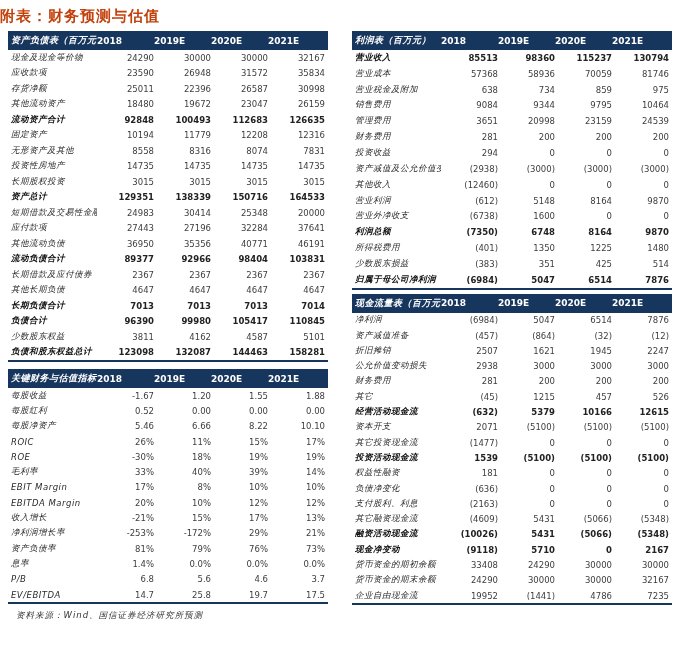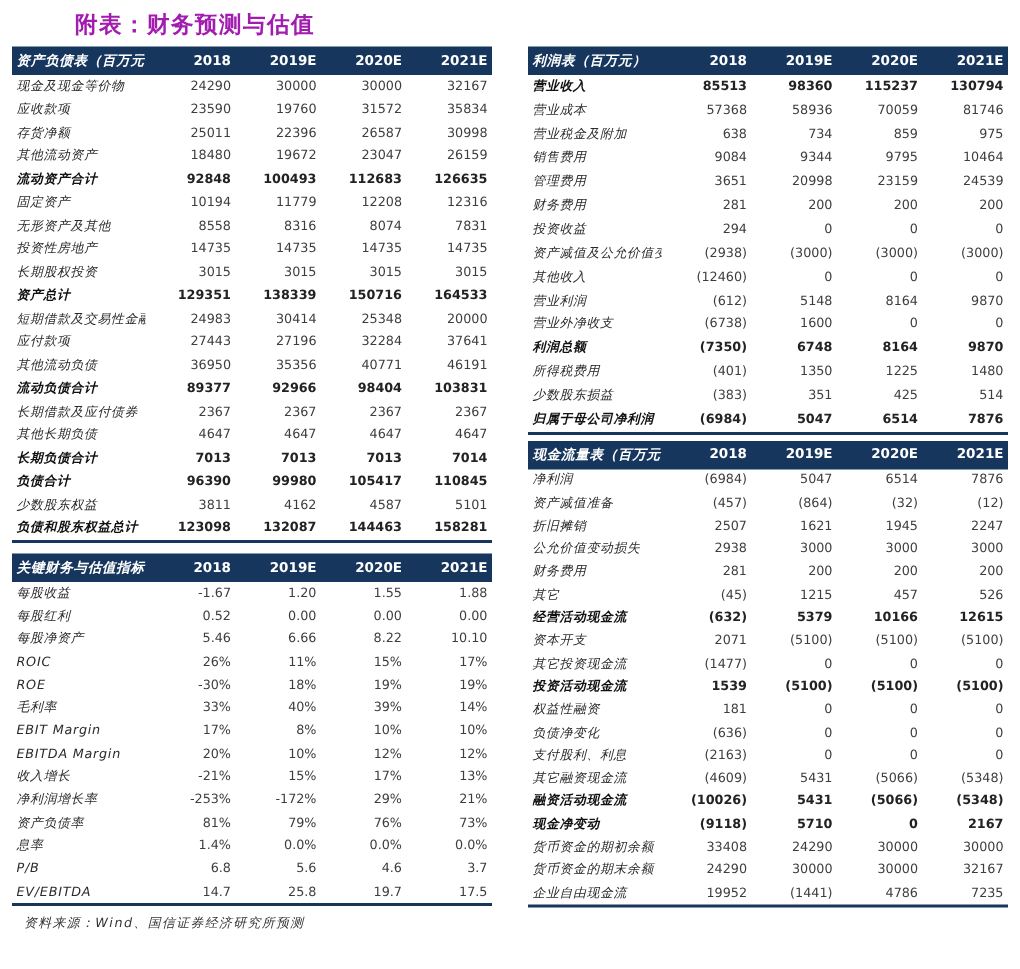--- a/index.html
+++ b/index.html
@@ -1,24 +1,24 @@
 <!DOCTYPE html>
 <html><head>
 <meta charset="utf-8">
 <style>
   html,body{margin:0;padding:0;background:#ffffff;}
   body{width:680px;height:646px;font-family:"DejaVu Sans","Liberation Sans",sans-serif;color:#333;}
   .page{position:relative;width:680px;height:646px;overflow:hidden;}
-  .page-title{font-size:15px;font-weight:bold;color:#a21caf;padding:7px 0 5px 19px;letter-spacing:1px;margin-left:31px;}
+  .page-title{font-size:15px;font-weight:bold;color:#c2410c;padding:7px 0 5px 0;letter-spacing:1px;}
   .cols{display:flex;padding:0 8px;gap:24px;}
   .col{flex:1;min-width:0;}
   .ftable{border-bottom:2px solid #17365D;}
   .thead{background:#17365D;color:#ffffff;display:flex;align-items:center;height:19px;padding:0 3px;font-size:9px;font-weight:bold;font-style:italic;}
   .thead .t-title{flex:1.45;text-align:left;white-space:nowrap;overflow:hidden;letter-spacing:0.5px;}
-  .thead .t-col{width:57px;text-align:right;font-style:normal;font-weight:bold;}
+  .thead .t-col{width:57px;text-align:left;font-style:normal;font-weight:bold;}
   .row{display:flex;align-items:center;padding:0 3px;font-size:8.5px;color:#3d3d3d;}
   .row .label{flex:1.45;font-style:italic;color:#2a2a2a;white-space:nowrap;overflow:hidden;letter-spacing:0.5px;}
   .row .val{width:57px;text-align:right;white-space:nowrap;}
   .row.bold{font-weight:bold;color:#222;}
   .row.bold .label{color:#111;}
   .t-balance .row{height:15.5px;}
   .t-metrics .row{height:15.3px;}
   .t-income .row{height:15.85px;}
   .t-cash .row{height:15.3px;}
   .gap-left{height:7px;}
@@ -44,21 +44,21 @@
           <div class="row">
             <span class="label">现金及现金等价物</span>
             <span class="val">24290</span>
             <span class="val">30000</span>
             <span class="val">30000</span>
             <span class="val">32167</span>
           </div>
           <div class="row">
             <span class="label">应收款项</span>
             <span class="val">23590</span>
-            <span class="val">19760</span>
+            <span class="val">26948</span>
             <span class="val">31572</span>
             <span class="val">35834</span>
           </div>
           <div class="row">
             <span class="label">存货净额</span>
             <span class="val">25011</span>
             <span class="val">22396</span>
             <span class="val">26587</span>
             <span class="val">30998</span>
           </div>

